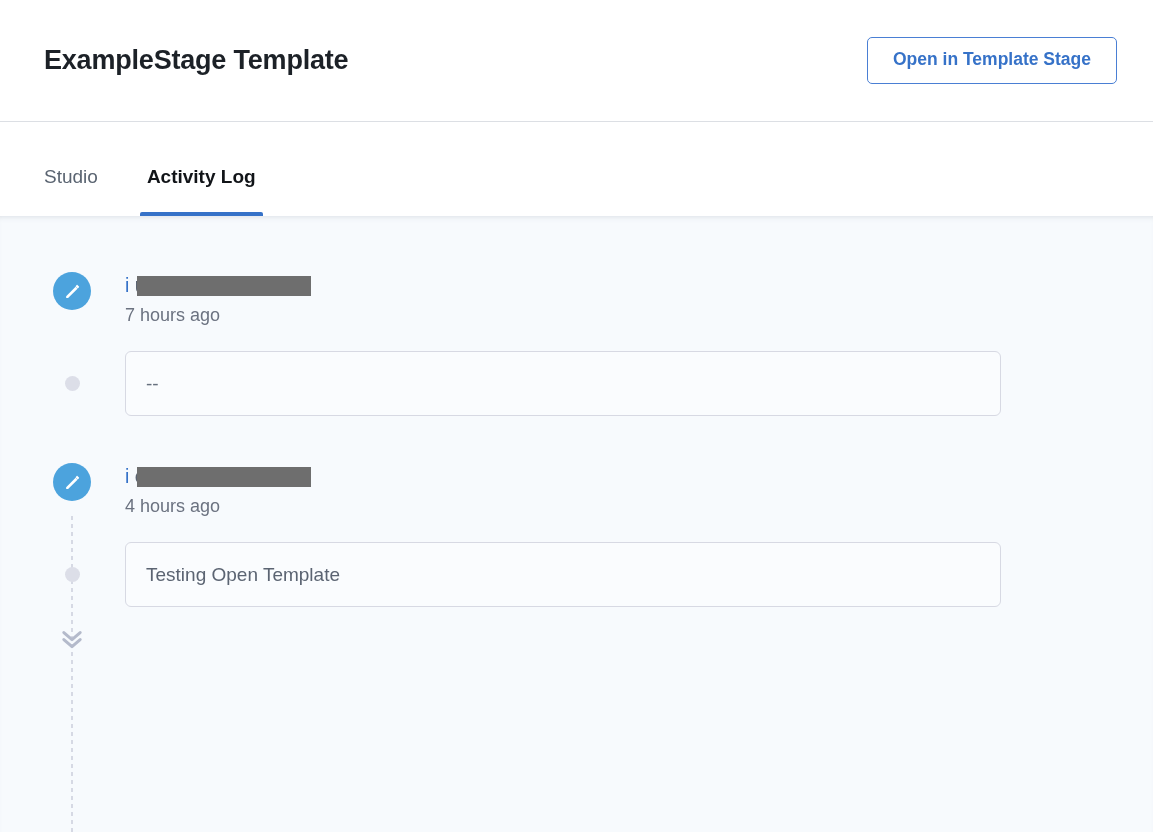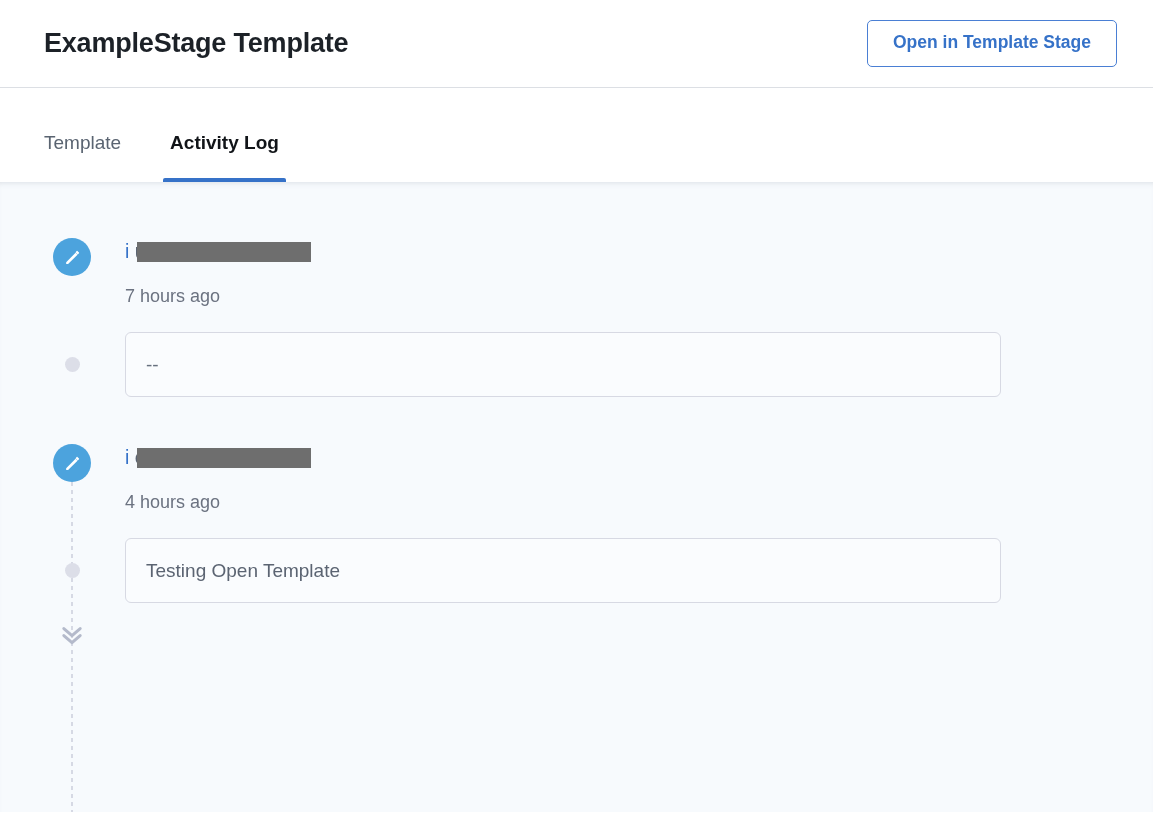--- a/index.html
+++ b/index.html
@@ -14,21 +14,21 @@
   .page {
     position: relative;
     width: 1153px;
     height: 832px;
     background: #ffffff;
   }
 
   
   .page-header {
     position: relative;
-    height: 88px;
+    height: 122px;
     background: #ffffff;
     border-bottom: 1px solid #dcdfe4;
     display: flex;
     align-items: center;
     padding: 0 36px 0 44px;
   }
   .page-title {
     font-size: 27px;
     font-weight: bold;
     color: #1c2127;
@@ -159,21 +159,21 @@
     height: 20px;
     background: #6e6e6e;
     pointer-events: none;
   }
   .action-verb { color: #5a6371; }
   .version-link {
     color: #3672c8;
     cursor: pointer;
   }
   .entry-time {
-    margin-top: 21px;
+    margin-top: 6px;
     font-size: 18px;
     color: #6b7280;
     line-height: 22px;
   }
 
   
   .entry-body {
     position: relative;
     margin-top: 25px;
     display: flex;
@@ -222,21 +222,21 @@
 <div class="page">
 
   <div class="page-header">
     <div class="page-title">ExampleStage Template</div>
     <div class="header-actions">
       <button class="studio-button">Open in Template Stage</button>
     </div>
   </div>
 
   <div class="tab-bar">
-    <div class="tab">Template</div>
+    <div class="tab">Studio</div>
     <div class="tab active">Activity Log</div>
   </div>
 
   <div class="content">
     <div class="timeline">
 
       <div class="timeline-line"></div>
 
       <div class="entry">
         <div class="entry-head">

